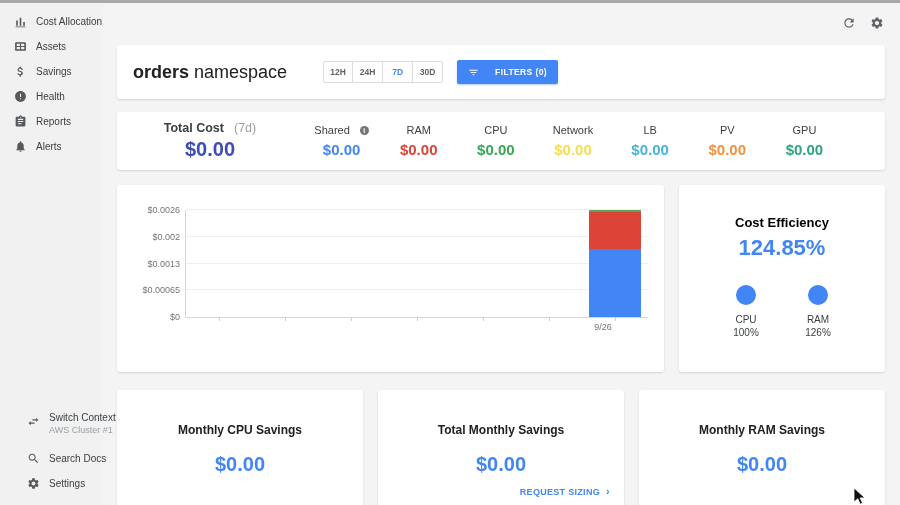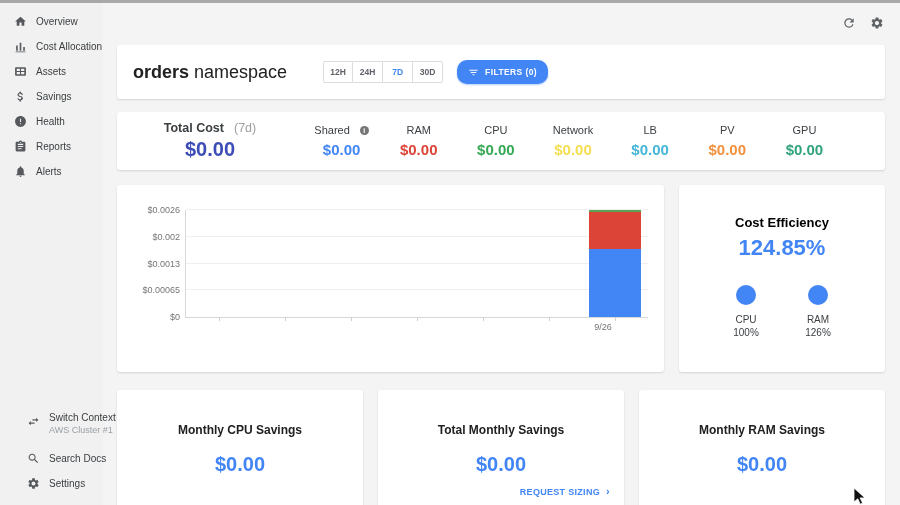--- a/index.html
+++ b/index.html
@@ -51,22 +51,22 @@
   
   .header-card{height:54px;display:flex;align-items:center;padding:0 16px;}
   .page-title{font-size:18px;color:#212121;white-space:nowrap;}
   .page-title .emph{font-weight:bold;}
   .range-group{display:flex;margin-left:36px;}
   .range-btn{width:30px;height:22px;border:1px solid #dadce0;border-left-width:0;background:#fff;
     font-size:8.5px;font-weight:bold;color:#5f6368;display:flex;align-items:center;justify-content:center;cursor:pointer;}
   .range-btn:first-child{border-left-width:1px;border-radius:2px 0 0 2px;}
   .range-btn:last-child{border-radius:0 2px 2px 0;}
   .range-btn.active{color:var(--accent);}
-  .filters-btn{margin-left:14px;height:24px;padding:0 11px;border:none;border-radius:10px;background:var(--accent);
-    color:#fff;font-size:8.5px;font-weight:bold;letter-spacing:.4px;display:flex;align-items:center;gap:6px;cursor:pointer;
+  .filters-btn{margin-left:14px;height:24px;padding:0 11px;border:none;border-radius:2px;background:var(--accent);
+    color:#fff;font-size:8.5px;font-weight:bold;letter-spacing:.4px;display:flex;align-items:center;gap:16px;cursor:pointer;
     font-family:"Liberation Sans",sans-serif;box-shadow:0 1px 2px rgba(66,133,244,.4);}
   .filters-btn svg{width:11px;height:11px;fill:#fff;}
 
   
   .stats-card{height:58px;margin-top:13px;display:flex;align-items:center;padding-right:42px;}
   .stat-col{flex:1;text-align:center;}
   .stat-col.primary{flex:none;width:186px;}
   .stat-label{font-size:11px;color:#3c4043;display:flex;align-items:center;justify-content:center;gap:10px;}
   .stat-col.primary .stat-label{font-size:12.5px;}
   .stat-label .lbl-b{font-weight:bold;}
@@ -116,28 +116,20 @@
   
   .cursor{position:absolute;left:853px;top:487px;z-index:50;pointer-events:none;}
 </style>
 </head>
 <body>
 
 <div class="topstrip"></div>
 
 <div class="sidebar">
   <div class="nav">
-    <div class="nav-item">
-      <span class="ic">
-          <svg viewBox="0 0 24 24">
-            <path d="M10 20v-6h4v6h5v-8h3L12 3 2 12h3v8z"></path>
-          </svg>
-        </span>
-      <span class="nav-label">Overview</span>
-    </div>
     <div class="nav-item">
       <span class="ic">
           <svg viewBox="0 0 24 24">
             <path d="M4 10h3v10H4zM10.5 5h3v15h-3zM17 13h3v7h-3zM3 21h18v1.5H3z"></path>
           </svg>
         </span>
       <span class="nav-label">Cost Allocation</span>
     </div>
     <div class="nav-item">
       <span class="ic">

